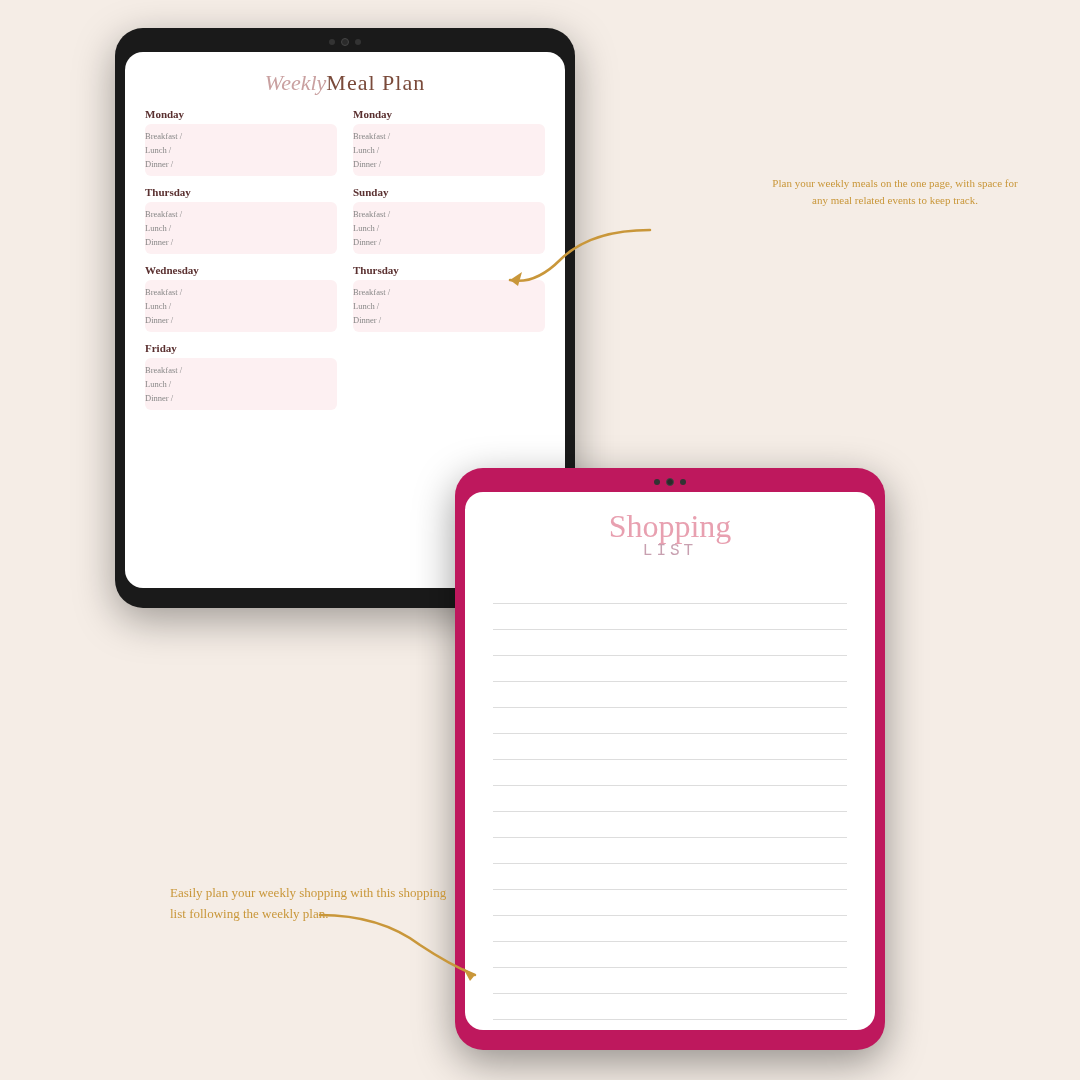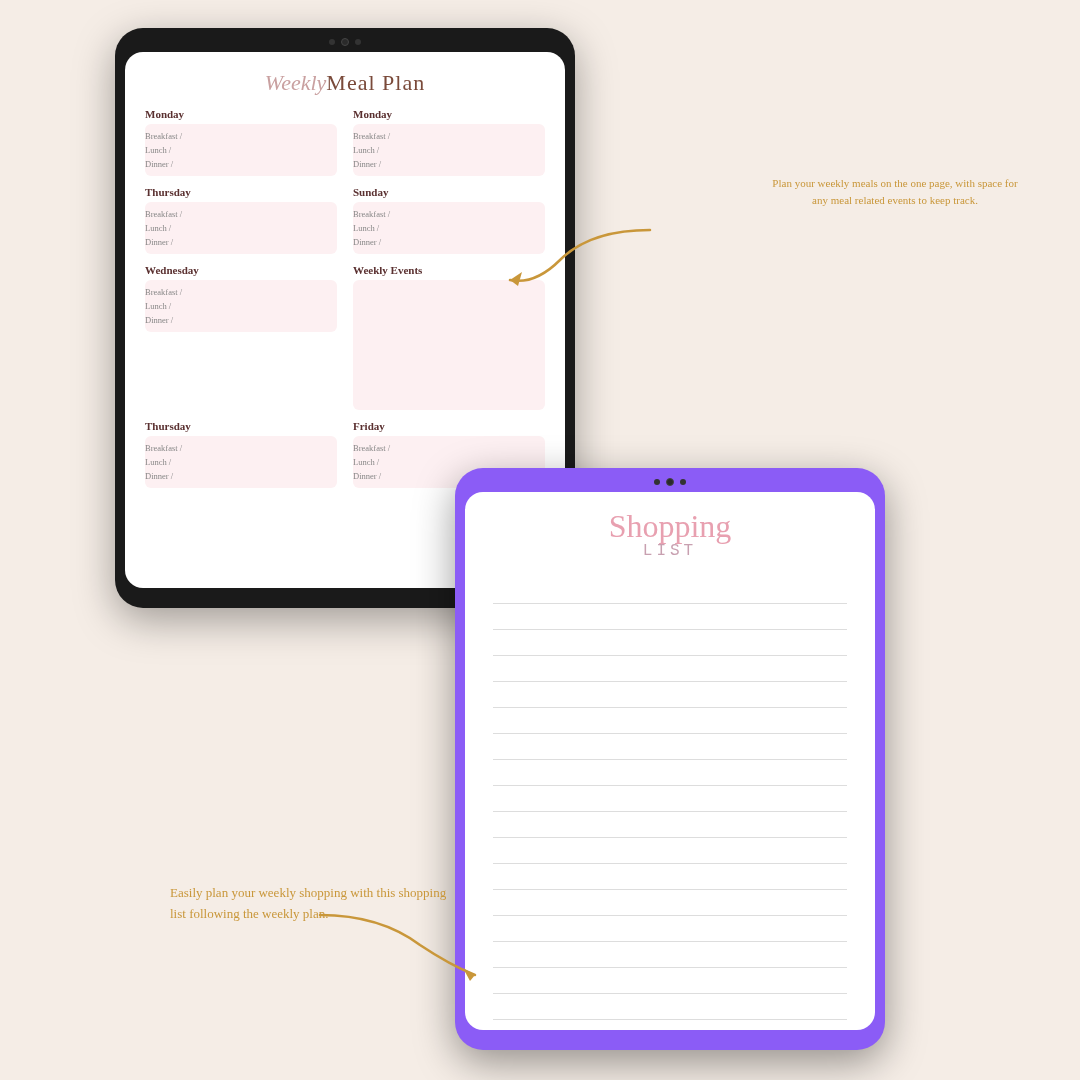--- a/index.html
+++ b/index.html
@@ -119,21 +119,21 @@
       line-height: 1.5;
     }
 
     
     .tablet-shop {
       position: absolute;
       left: 455px;
       top: 468px;
       width: 430px;
       height: 582px;
-      background: #8b5cf6;
+      background: #be185d;
       border-radius: 28px;
       box-shadow: 0 12px 40px rgba(0,0,0,0.40);
       padding: 10px;
     }
     .tablet-shop .camera-bar {
       display: flex;
       justify-content: center;
       align-items: center;
       gap: 6px;
       margin-bottom: 6px;
@@ -261,24 +261,20 @@
 
       <div class="meal-day">
         <h3>Wednesday</h3>
         <div class="meal-slots">
           <div class="meal-slot">Breakfast /</div>
           <div class="meal-slot">Lunch /</div>
           <div class="meal-slot">Dinner /</div>
         </div>
       </div>
 
-      <div class="meal-day">
-        <h3>Weekly Events</h3>
-        <div class="weekly-events-box"></div>
-      </div>
 
       <div class="meal-day">
         <h3>Thursday</h3>
         <div class="meal-slots">
           <div class="meal-slot">Breakfast /</div>
           <div class="meal-slot">Lunch /</div>
           <div class="meal-slot">Dinner /</div>
         </div>
       </div>
 

